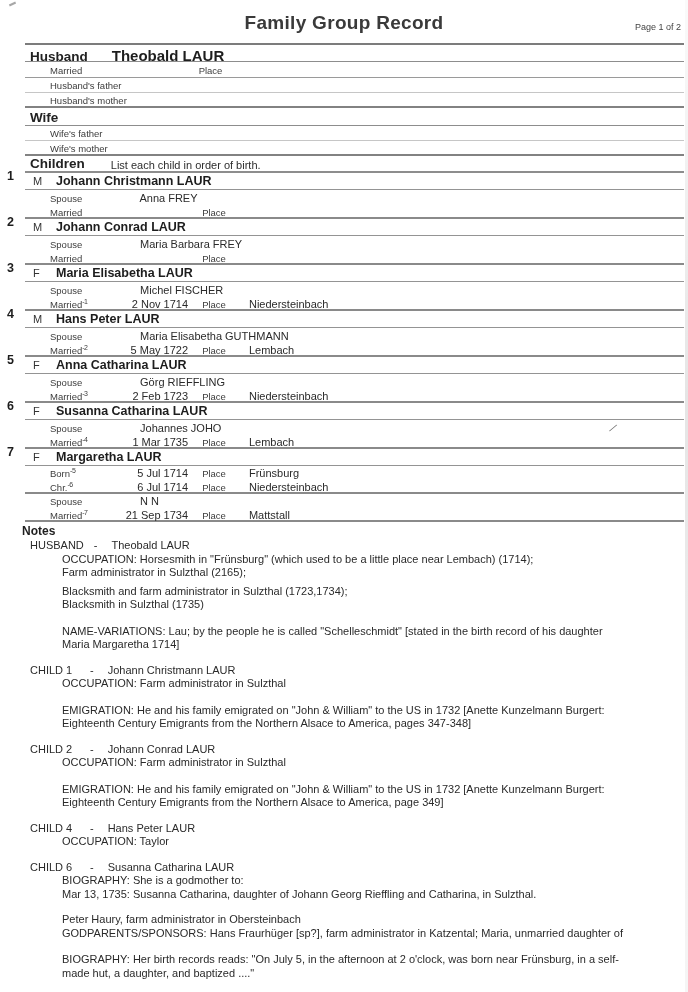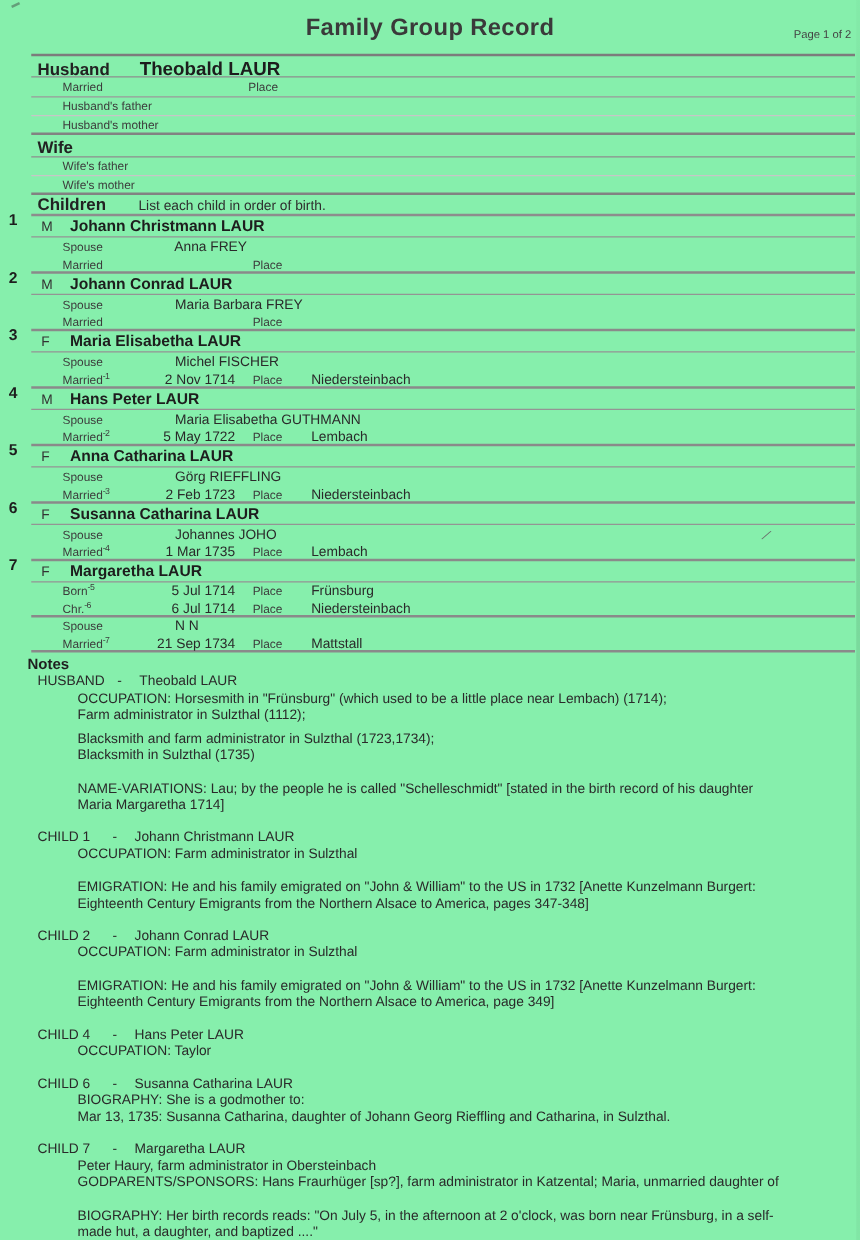--- a/index.html
+++ b/index.html
@@ -1,21 +1,21 @@
 <!DOCTYPE html>
 <html><head>
 <meta charset="utf-8">
 <style>
   * { margin:0; padding:0; box-sizing:border-box; }
   html,body { background:#e8e8e6; }
   .page {
     position:relative;
     width:688px; height:992px;
     margin:0 auto;
-    background:#86efac;
+    background:#ffffff;
     font-family:"Liberation Sans", sans-serif;
     color:#2e2e2e;
     overflow:hidden;
   }
   
   .hdr { position:relative; height:43px; }
   .title {
     text-align:center; padding-top:12px;
     font-size:19px; font-weight:bold; color:#3a3a3a; letter-spacing:.3px;
   }
@@ -276,21 +276,21 @@
 
   <div class="notes">
     <div class="notes-title">Notes</div>
 
     <div class="entry first">
       <div class="entry-head">
         <span class="kw">HUSBAND</span><span class="dash">-</span><span>Theobald LAUR</span>
       </div>
       <div class="para">
         <div class="note-line">OCCUPATION: Horsesmith in "Frünsburg" (which used to be a little place near Lembach) (1714);</div>
-        <div class="note-line">Farm administrator in Sulzthal (1112);</div>
+        <div class="note-line">Farm administrator in Sulzthal (2165);</div>
       </div>
       <div class="para gap-sm">
         <div class="note-line">Blacksmith and farm administrator in Sulzthal (1723,1734);</div>
         <div class="note-line">Blacksmith in Sulzthal (1735)</div>
       </div>
       <div class="para gap-lg">
         <div class="note-line">NAME-VARIATIONS: Lau; by the people he is called "Schelleschmidt" [stated in the birth record of his daughter</div>
         <div class="note-line">Maria Margaretha 1714]</div>
       </div>
     </div>
@@ -334,23 +334,20 @@
       <div class="entry-head">
         <span class="kw">CHILD  6</span><span class="dash">-</span><span>Susanna Catharina LAUR</span>
       </div>
       <div class="para">
         <div class="note-line">BIOGRAPHY: She is a godmother to:</div>
         <div class="note-line">Mar 13, 1735: Susanna Catharina, daughter of Johann Georg Rieffling and Catharina, in Sulzthal.</div>
       </div>
     </div>
 
     <div class="entry">
-      <div class="entry-head">
-        <span class="kw">CHILD  7</span><span class="dash">-</span><span>Margaretha LAUR</span>
-      </div>
       <div class="para">
         <div class="note-line">Peter Haury, farm administrator in Obersteinbach</div>
         <div class="note-line">GODPARENTS/SPONSORS: Hans Fraurhüger [sp?], farm administrator in Katzental; Maria, unmarried daughter of</div>
       </div>
       <div class="para gap-lg">
         <div class="note-line">BIOGRAPHY: Her birth records reads: "On July 5, in the afternoon at 2 o'clock, was born near Frünsburg, in a self-</div>
         <div class="note-line">made hut, a daughter, and baptized ...."</div>
       </div>
     </div>
   </div>

